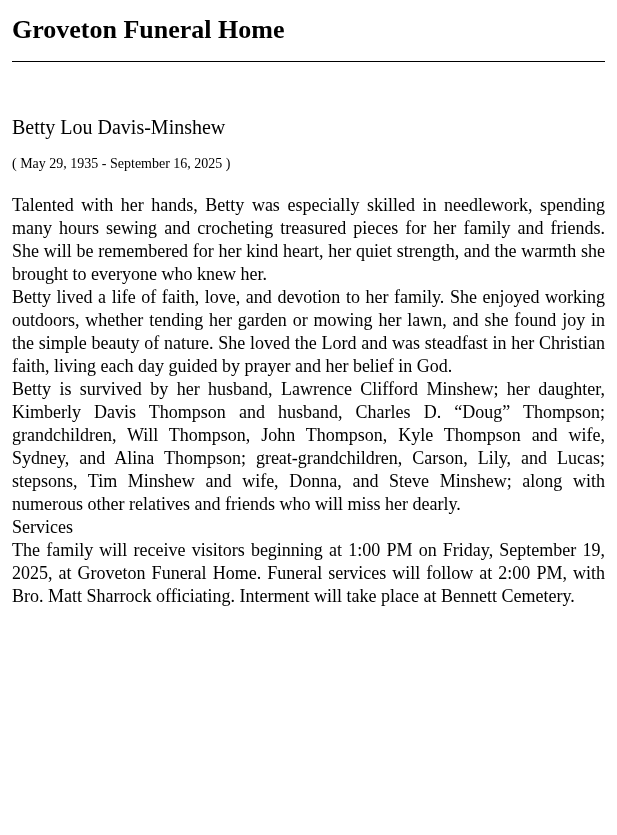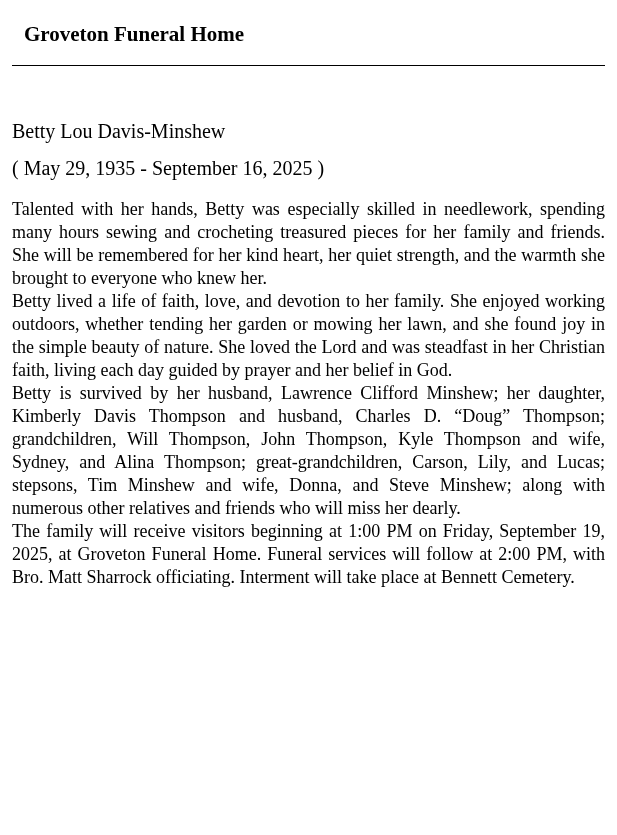--- a/index.html
+++ b/index.html
@@ -2,36 +2,37 @@
 <html><head>
   <meta charset="utf-8">
   <style>
     html, body { margin: 0; padding: 0; background: #ffffff; }
     body {
       width: 617px; height: 835px; overflow: hidden;
       font-family: "Liberation Serif", serif; color: #000;
     }
     .page { padding: 0 12px 0 12px; width: 593px; }
     .site-title {
-      font-size: 21px; font-weight: bold; margin: 12px; padding-top: 6px;
+      font-size: 26px; font-weight: bold; margin: 0; padding-top: 14px;
       line-height: 32px;
     }
     .rule { border: 0; border-top: 1px solid #000; margin: 15px 0 0 0; height: 0; }
     .name { font-size: 20px; font-weight: normal; margin: 48px 0 0 0; line-height: 34px; }
-    .dates { font-size: 20px; margin: 10px 0 16px 0; line-height: 20px; }
+    .dates { font-size: 14px; margin: 10px 0 16px 0; line-height: 20px; }
     .body { margin-top: 20px; font-size: 18px; line-height: 23px; text-align: justify; }
     .body p { margin: 0; }
   </style>
 </head>
 <body>
 
 <div class="page">
   <h1 class="site-title">Groveton Funeral Home</h1>
   <hr class="rule">
   <h2 class="name">Betty Lou Davis-Minshew</h2>
   <div class="dates">( May 29, 1935 - September 16, 2025 )</div>
   <div class="body">
     <p>Talented with her hands, Betty was especially skilled in needlework, spending many hours sewing and crocheting treasured pieces for her family and friends. She will be remembered for her kind heart, her quiet strength, and the warmth she brought to everyone who knew her.</p>
     <p>Betty lived a life of faith, love, and devotion to her family. She enjoyed working outdoors, whether tending her garden or mowing her lawn, and she found joy in the simple beauty of nature. She loved the Lord and was steadfast in her Christian faith, living each day guided by prayer and her belief in God.</p>
     <p>Betty is survived by her husband, Lawrence Clifford Minshew; her daughter, Kimberly Davis Thompson and husband, Charles D. “Doug” Thompson; grandchildren, Will Thompson, John Thompson, Kyle Thompson and wife, Sydney, and Alina Thompson; great-grandchildren, Carson, Lily, and Lucas; stepsons, Tim Minshew and wife, Donna, and Steve Minshew; along with numerous other relatives and friends who will miss her dearly.</p>
+    <p>Services</p>
     <p>The family will receive visitors beginning at 1:00 PM on Friday, September 19, 2025, at Groveton Funeral Home. Funeral services will follow at 2:00 PM, with Bro. Matt Sharrock officiating. Interment will take place at Bennett Cemetery.</p>
   </div>
 </div>
 
 </body></html>

